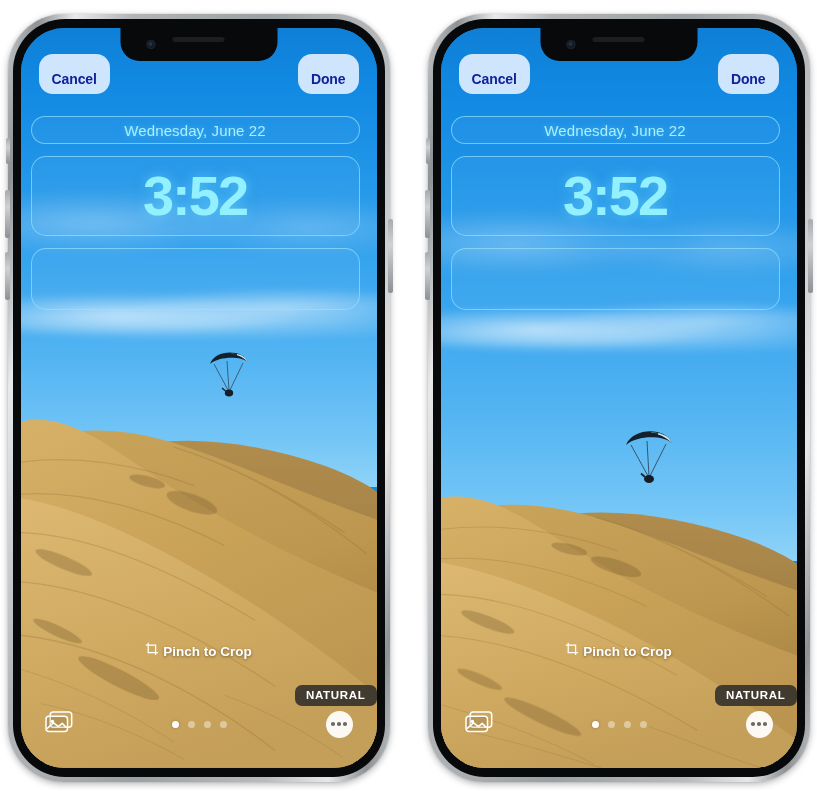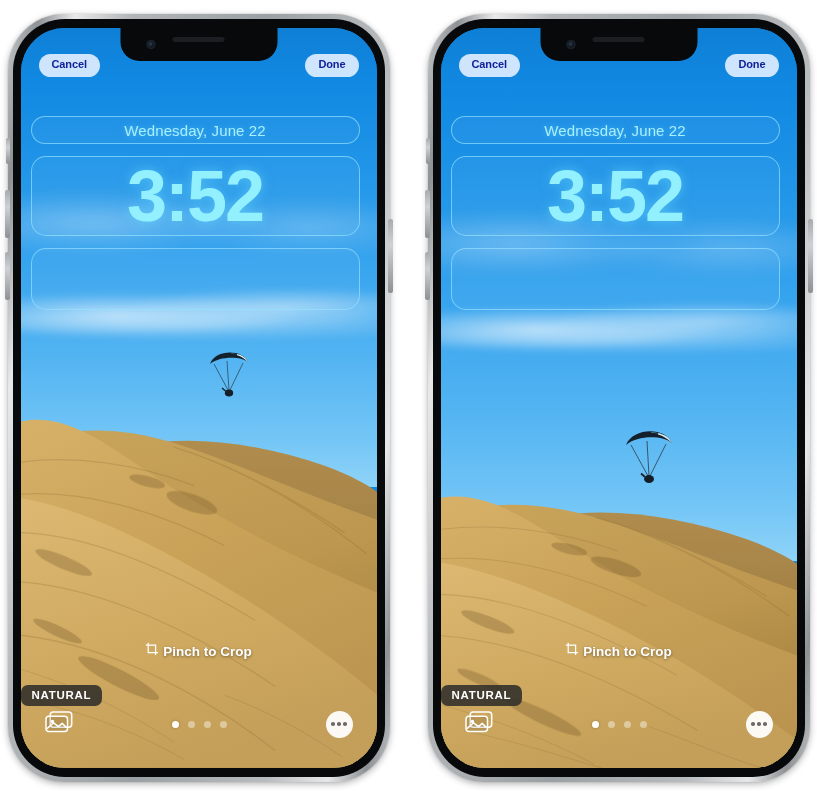--- a/index.html
+++ b/index.html
@@ -159,23 +159,23 @@
     top: 26px;
     left: 0; right: 0;
     display: flex;
     justify-content: space-between;
     padding: 0 18px;
     z-index: 40;
   }
   .pill-btn {
     background: rgba(222,238,255,0.92);
     color: #10219b;
-    font-size: 11px;
+    font-size: 14px;
     font-weight: bold;
-    padding: 4px 13px 5px;
+    padding: 17px 13px 5px;
     border-radius: 14px;
     border: none;
     letter-spacing: -0.1px;
     font-family: "Liberation Sans", sans-serif;
     cursor: pointer;
     line-height: 1.25;
   }
 
   
   .widget-stack {
@@ -203,21 +203,21 @@
 
   .date-text {
     color: #a8efff;
     font-size: 15px;
     font-weight: normal;
     letter-spacing: 0.1px;
     text-shadow: 0 0 6px rgba(120,230,255,0.45);
   }
   .time-text {
     color: #93f0ff;
-    font-size: 72px;
+    font-size: 56px;
     font-weight: bold;
     letter-spacing: -2px;
     line-height: 0.95;
     text-shadow: 0 0 12px rgba(120,230,255,0.5);
   }
 
   
   .pinch-row {
     position: absolute;
     left: 0; right: 0;
@@ -234,21 +234,21 @@
     font-weight: bold;
     text-shadow: 0 1px 3px rgba(0,0,0,0.45);
   }
   .crop-icon { display:block; }
 
   .style-badge-row {
     position: absolute;
     left: 0; right: 0;
     bottom: 62px;
     display: flex;
-    justify-content: flex-start;
+    justify-content: flex-end;
     z-index: 40;
   }
   .style-badge {
     background: rgba(48,45,42,0.88);
     color: #ffffff;
     font-size: 11.5px;
     font-weight: bold;
     letter-spacing: 0.7px;
     padding: 4px 11px 5px;
     border-radius: 7px;

